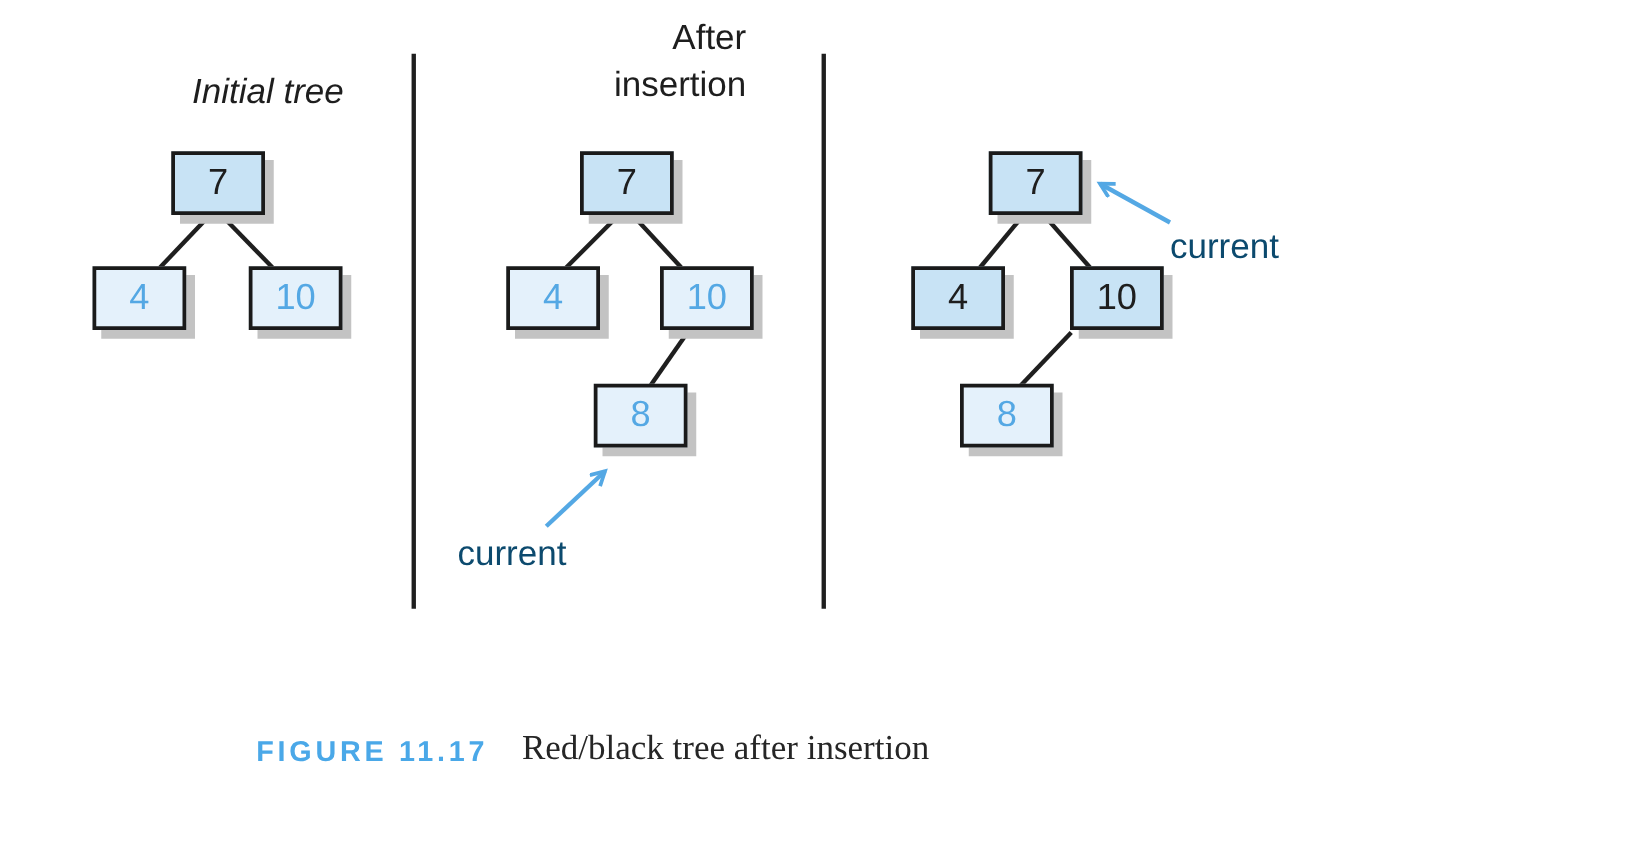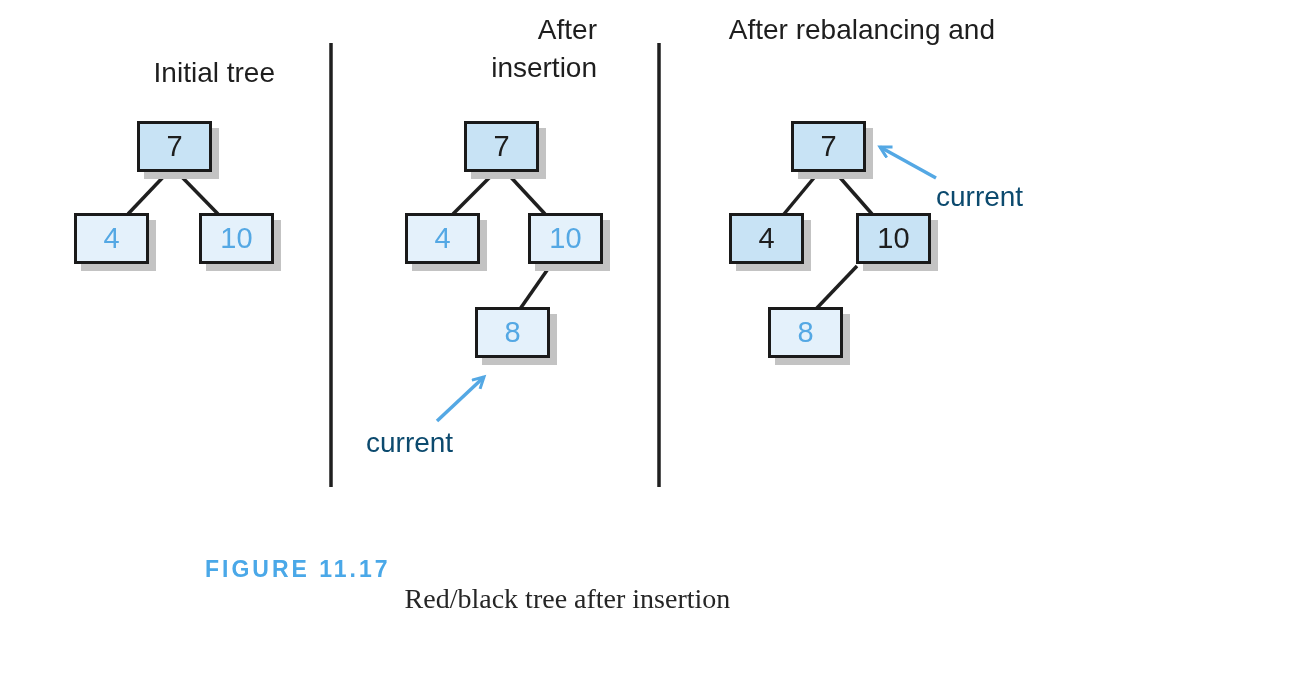--- a/index.html
+++ b/index.html
@@ -12,21 +12,21 @@
     font-family: "Liberation Sans", "DejaVu Sans", sans-serif;
     color: #1e1e1e;
   }
   .panel-title {
     position: absolute;
     text-align: right;
     font-size: 28px;
     line-height: 38px;
     color: #1e1e1e;
   }
-  #title-1 { left: 75px;  top: 54px;  width: 200px; }
+  #title-1 { left: 75px;  top: 54px;  width: 200px; font-style: italic; }
   #title-2 { left: 397px; top: 11px;  width: 200px; }
   #title-3 { left: 695px; top: 11px;  width: 300px; }
 
   .node {
     position: absolute;
     width: 75px;
     height: 51px;
     box-sizing: border-box;
     border: 3px solid #1a1a1a;
     box-shadow: 7px 7px 0 #c3c3c3;
@@ -66,22 +66,22 @@
     left: 0; top: 0;
     width: 1302px; height: 684px;
     pointer-events: none;
   }
 
   .caption-row {
     position: absolute;
     left: 205px;
     top: 556px;
     display: flex;
-    align-items: flex-start;
-    gap: 14px;
+    align-items: flex-end;
+    gap: 27px;
     white-space: nowrap;
   }
   .figure-label {
     font-family: "Liberation Sans", "DejaVu Sans", sans-serif;
     font-weight: bold;
     font-size: 23px;
     letter-spacing: 3px;
     color: #4aa8e8;
   }
   .figure-caption {
@@ -97,21 +97,20 @@
 <div id="canvas">
 
   <div class="panel-title" id="title-1">
     <div>Initial tree</div>
   </div>
   <div class="panel-title" id="title-2">
     <div>After</div>
     <div>insertion</div>
   </div>
   <div class="panel-title" id="title-3">
-    <div>After rebalancing and</div>
   </div>
 
   <svg id="lines-overlay" viewBox="0 0 1302 684" xmlns="http://www.w3.org/2000/svg">
     <defs>
       <marker id="ah" markerUnits="userSpaceOnUse" markerWidth="20" markerHeight="20" refX="13" refY="7" orient="auto">
         <path d="M2,1 L13,7 L2,13" fill="none" stroke="#54a8e4" stroke-width="3"></path>
       </marker>
     </defs>
 
     <line x1="331" y1="43" x2="331" y2="487" stroke="#1f1f1f" stroke-width="3.5"></line>

